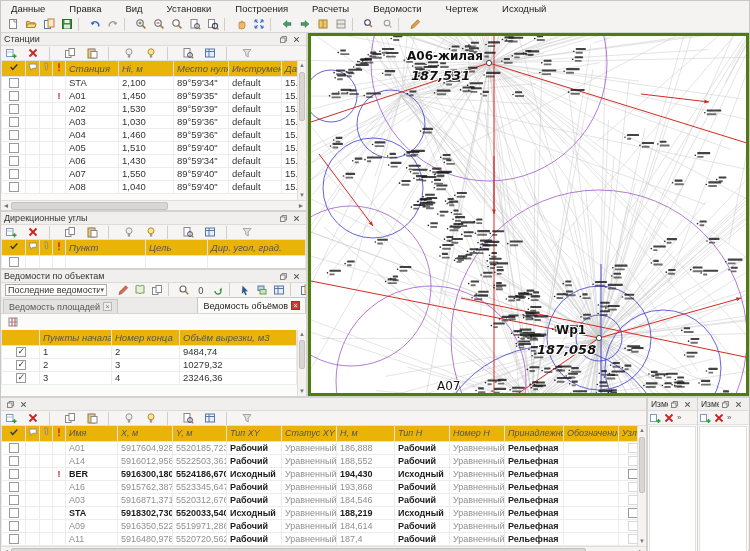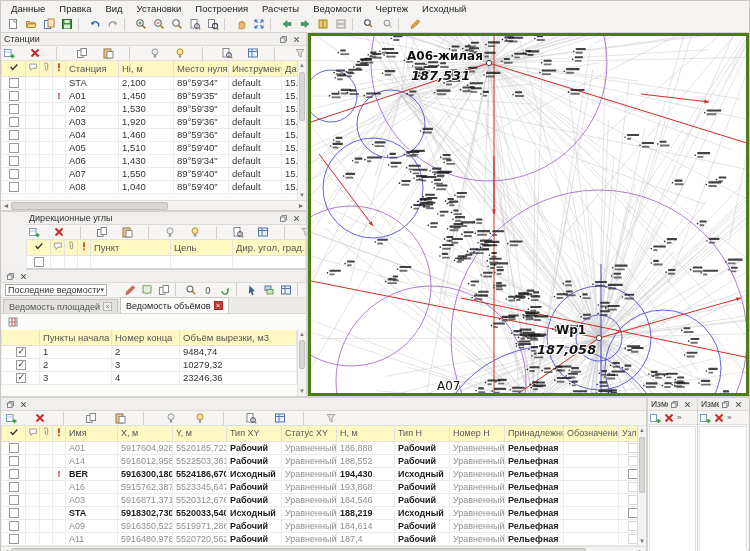--- a/index.html
+++ b/index.html
@@ -1,45 +1,45 @@
 <!DOCTYPE html>
 <html><head>
 <meta charset="utf-8">
 <style>
   * { margin:0; padding:0; box-sizing:border-box; }
   html,body { width:750px; height:551px; overflow:hidden; background:#f2f1ef;
     font-family:"Liberation Sans", sans-serif; font-size:9.5px; color:#333; }
   .app { width:750px; height:551px; display:flex; flex-direction:column; border:1px solid #c9c7c5; }
 
   
-  .menubar { height:15px; display:flex; align-items:center; background:#f4f3f1; padding-left:4px; gap:2px; flex:0 0 auto; }
+  .menubar { height:15px; display:flex; align-items:center; background:#f4f3f1; padding-left:4px; gap:12px; flex:0 0 auto; }
   .menu-item { padding:1px 6px; font-size:9.5px; color:#222; cursor:default; }
   .toolbar { height:17px; display:flex; align-items:center; background:#f4f3f1; border-bottom:1px solid #d8d6d4; padding-left:3px; gap:1px; flex:0 0 auto; }
   .tbtn { width:17px; height:15px; display:flex; align-items:center; justify-content:center; border-radius:2px; }
   .tbtn svg { width:12px; height:12px; }
   .tsep { width:5px; height:13px; border-left:1px solid #d0cecb; margin:0 2px; }
 
   
   .main { display:flex; height:363px; flex:0 0 auto; }
   .leftcol { width:307px; flex:0 0 auto; display:flex; flex-direction:column; border-right:2px solid #d4d2d0; background:#f2f1ef; }
   .maparea { flex:1; position:relative; background:#fff; border:3px solid #4d7c0f; overflow:hidden; }
   .bottomrow { height:160px; flex:0 0 auto; display:flex; border-top:2px solid #d4d2d0; }
 
   
   .panel { display:flex; flex-direction:column; background:#fbfbfa; border-bottom:2px solid #d4d2d0; overflow:hidden; }
   .phead { height:13px; background:#f0efed; border-bottom:1px solid #dddbd8; display:flex; align-items:center; padding:0 3px; flex:0 0 auto; }
   .phead .ttl { flex:1; font-size:9px; color:#333; white-space:nowrap; overflow:hidden; }
   .phbtn { width:13px; height:11px; display:flex; align-items:center; justify-content:center; }
   .phbtn svg { width:9px; height:9px; }
-  .ptool { height:15px; display:flex; align-items:center; background:#f6f5f3; border-bottom:1px solid #e2e0dd; padding-left:2px; gap:13px; flex:0 0 auto; }
+  .ptool { height:15px; display:flex; align-items:center; background:#f6f5f3; border-bottom:1px solid #e2e0dd; padding-left:2px; gap:6px; flex:0 0 auto; }
   .ptool .tbtn { width:16px; height:14px; }
 
   
   .grid { border-collapse:collapse; table-layout:fixed; background:#fff; width:100%; }
-  .grid th { font-weight:normal; color:#555; text-align:left; border:1px solid #e4e2e0; border-top:none; padding:1px 3px; height:15px; white-space:nowrap; overflow:hidden; background:#fef9c3; }
+  .grid th { font-weight:normal; color:#555; text-align:left; border:1px solid #e4e2e0; border-top:none; padding:1px 3px; height:15px; white-space:nowrap; overflow:hidden; background:#eab308;font-style:italic; }
   .grid td { border:1px solid #ececea; padding:0 3px; height:13px; white-space:nowrap; overflow:hidden; color:#333; }
   .grid td.icon-c, .grid th.icon-c { text-align:center; padding:0; }
   .cb { width:10px; height:10px; border:1px solid #9a9a9a; background:#fff; display:inline-block; vertical-align:middle; }
   .cb.faint { border-color:#d8d8d8; }
   .cb.checked { position:relative; }
   .cb.checked:after { content:"✓"; position:absolute; left:1px; top:-2px; font-size:9px; color:#333; }
   .excl { color:#b03030; font-weight:bold; font-size:9px; }
   td.grey { color:#8f8f8f; } td.boldk { color:#1c1c1c; font-weight:bold; }
   .scroll-h { height:10px; background:#f4f3f1; border-top:1px solid #e0dedc; display:flex; align-items:center; flex:0 0 auto; }
   .scroll-h .arr { width:10px; text-align:center; font-size:7px; color:#777; }
@@ -48,21 +48,21 @@
   .vscroll { width:9px; background:#f4f3f1; border-left:1px solid #e0dedc; display:flex; flex-direction:column; flex:0 0 auto; }
   .vscroll .arr { height:9px; text-align:center; font-size:6px; color:#777; line-height:9px; }
   .vscroll .trk { flex:1; position:relative; }
   .vscroll .th { position:absolute; left:1px; right:1px; top:2%; height:40%; background:#d9d7d4; border:1px solid #c4c2bf; border-radius:2px; }
   .tblwrap { flex:1; overflow:hidden; display:flex; }
   .tblwrap > div.tb { flex:1; overflow:hidden; }
 
   
   .seldd { height:12px; border:1px solid #adaba8; background:#fff; display:flex; align-items:center; padding:0 2px; width:102px; margin:0 2px; font-size:9px; color:#333; }
   .seldd .cap { flex:1; white-space:nowrap; overflow:hidden; }
-  .tabsrow { height:16px; display:flex; align-items:flex-end; background:#ecebe9; padding-left:2px; gap:2px; border-bottom:1px solid #d8d6d3; flex:0 0 auto; }
+  .tabsrow { height:16px; display:flex; align-items:flex-end; background:#ecebe9; padding-left:2px; gap:2px; border-bottom:1px solid #d8d6d3; flex:0 0 auto;justify-content:space-between; }
   .rtab { height:14px; display:flex; align-items:center; gap:3px; padding:0 5px; font-size:9px; background:#e4e2df; border:1px solid #c9c7c4; border-bottom:none; color:#555; }
   .rtab.active { background:#fbfbfa; height:16px; color:#222; }
   .tabx { width:9px; height:9px; border:1px solid #b9b7b4; background:#eee; color:#777; font-size:7px; line-height:7px; text-align:center; }
   .tabx.red { background:#cc3b35; border-color:#a32a26; color:#fff; }
   .minitool { height:16px; display:flex; align-items:center; padding-left:3px; background:#fbfbfa; flex:0 0 auto; }
 
   
   .points-panel { width:647px; flex:0 0 auto; display:flex; flex-direction:column; background:#fbfbfa; border-right:2px solid #d4d2d0; overflow:hidden; }
   .sidepanel { width:50px; flex:0 0 auto; display:flex; flex-direction:column; border-right:1px solid #d4d2d0; background:#fbfbfa; }
   .sidepanel .body { flex:1; background:#fff; border:1px solid #e2e0dd; margin:1px; }
@@ -369,21 +369,21 @@
                     <td>89°59'39"</td>
                     <td>default</td>
                     <td>15.09</td>
                   </tr>
                   <tr>
                     <td class="icon-c"><span class="cb"></span></td>
                     <td></td>
                     <td></td>
                     <td class="icon-c"><span class="excl"></span></td>
                     <td>A03</td>
-                    <td>1,920</td>
+                    <td>1,030</td>
                     <td>89°59'36"</td>
                     <td>default</td>
                     <td>15.09</td>
                   </tr>
                   <tr>
                     <td class="icon-c"><span class="cb"></span></td>
                     <td></td>
                     <td></td>
                     <td class="icon-c"><span class="excl"></span></td>
                     <td>A04</td>
@@ -449,21 +449,21 @@
         </div>
         <div class="scroll-h">
             <div class="arr">◄</div>
             <div class="track">
               <div class="thumb" style="left:0;width:55%;"></div>
             </div>
             <div class="arr">►</div>
           </div>
       </div>
 
-      <div class="panel" style="height:58px;margin-left:25px;">
+      <div class="panel" style="height:58px;">
         <div class="phead">
           <span class="ttl">Дирекционные углы</span>
           <span class="phbtn">
               <svg viewBox="0 0 12 12">
                 <rect x="2" y="4" width="6" height="6" fill="none" stroke="#666"></rect>
                 <path d="M4 4V2h6v6H8" fill="none" stroke="#666"></path>
               </svg>
             </span>
           <span class="phbtn">
               <svg viewBox="0 0 12 12">
@@ -576,20 +576,21 @@
                     <td></td>
           </tr>
                 </tbody>
         </table>
             </div>
           </div>
       </div>
 
       <div class="panel" style="height:126px; border-bottom:none;">
         <div class="phead">
+          <span class="ttl">Ведомости по объектам</span>
           <span class="phbtn">
               <svg viewBox="0 0 12 12">
                 <rect x="2" y="4" width="6" height="6" fill="none" stroke="#666"></rect>
                 <path d="M4 4V2h6v6H8" fill="none" stroke="#666"></path>
               </svg>
             </span>
           <span class="phbtn">
               <svg viewBox="0 0 12 12">
                 <path d="M3 3l6 6M9 3L3 9" stroke="#444" stroke-width="1.4"></path>
               </svg>

